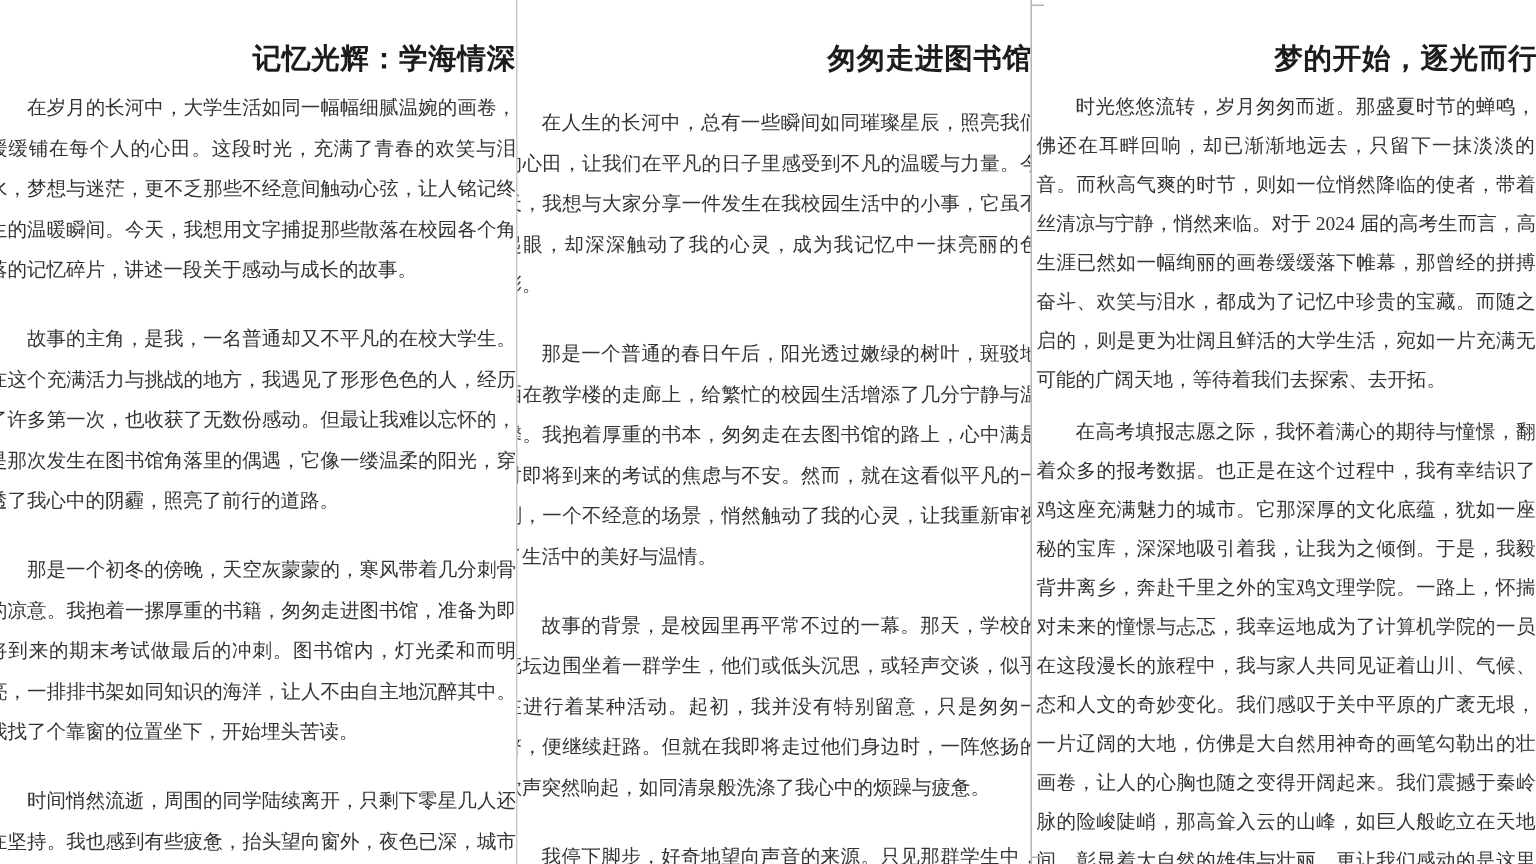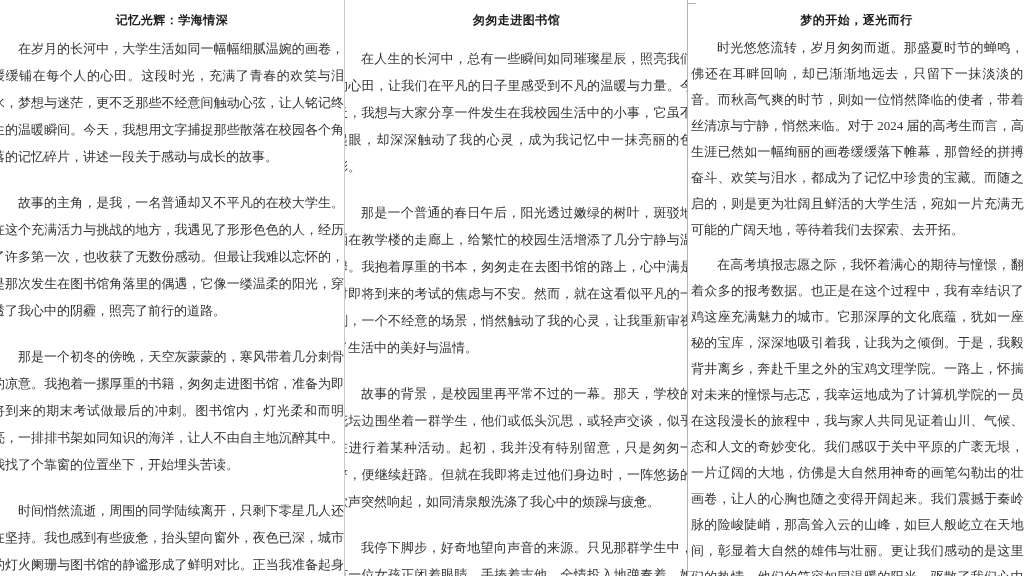--- a/index.html
+++ b/index.html
@@ -30,25 +30,25 @@
   #page3::before {
     content: ""; position: absolute; left: 0; top: 3px;
     width: 8px; height: 1px; background: #b3b3b3;
   }
   #page3::after {
     content: ""; position: absolute; left: 0; bottom: 4px;
     width: 8px; height: 1px; background: #b3b3b3;
   }
 
   .title {
-    font-size: 12px;
+    font-size: 19px;
     font-weight: bold;
-    text-align: center;
+    text-align: right;
     color: #1c1c1c;
-    margin: 12px 0 6px 0;
+    margin: 26px 0 6px 0;
     letter-spacing: 0.5px;
     white-space: nowrap;
   }
   .body {
     font-size: 13px;
     line-height: 27px;
     text-align: justify;
     color: #333333;
     word-break: break-all;
   }

